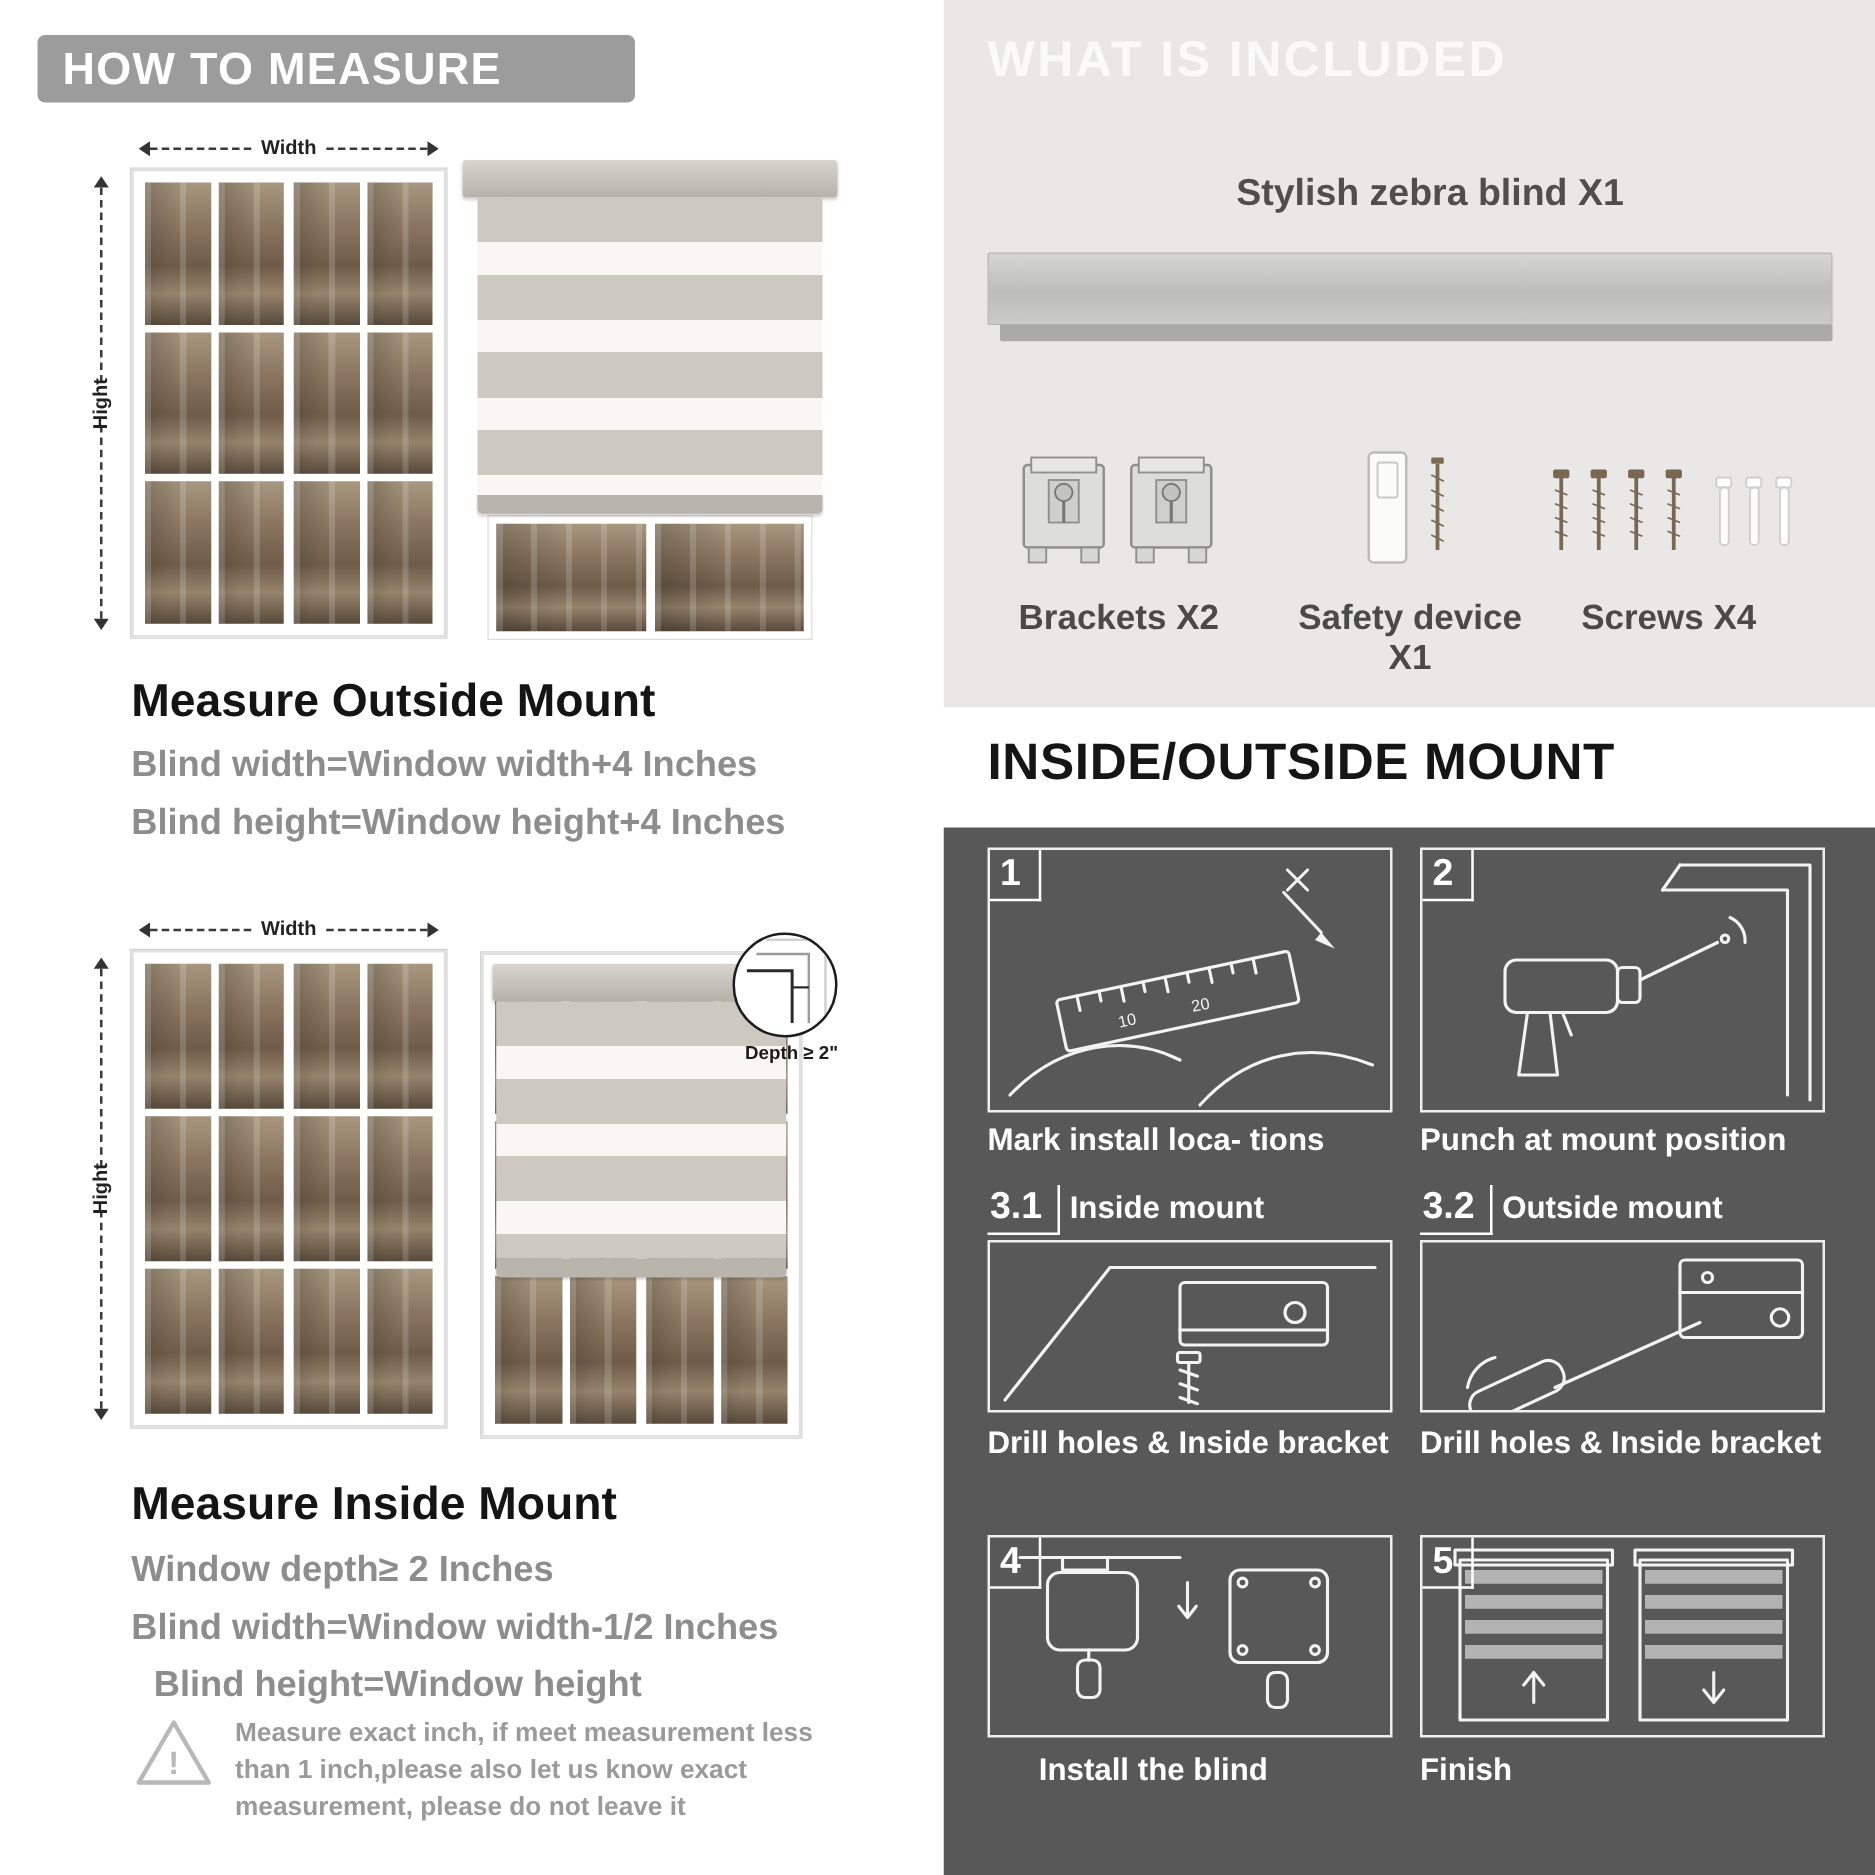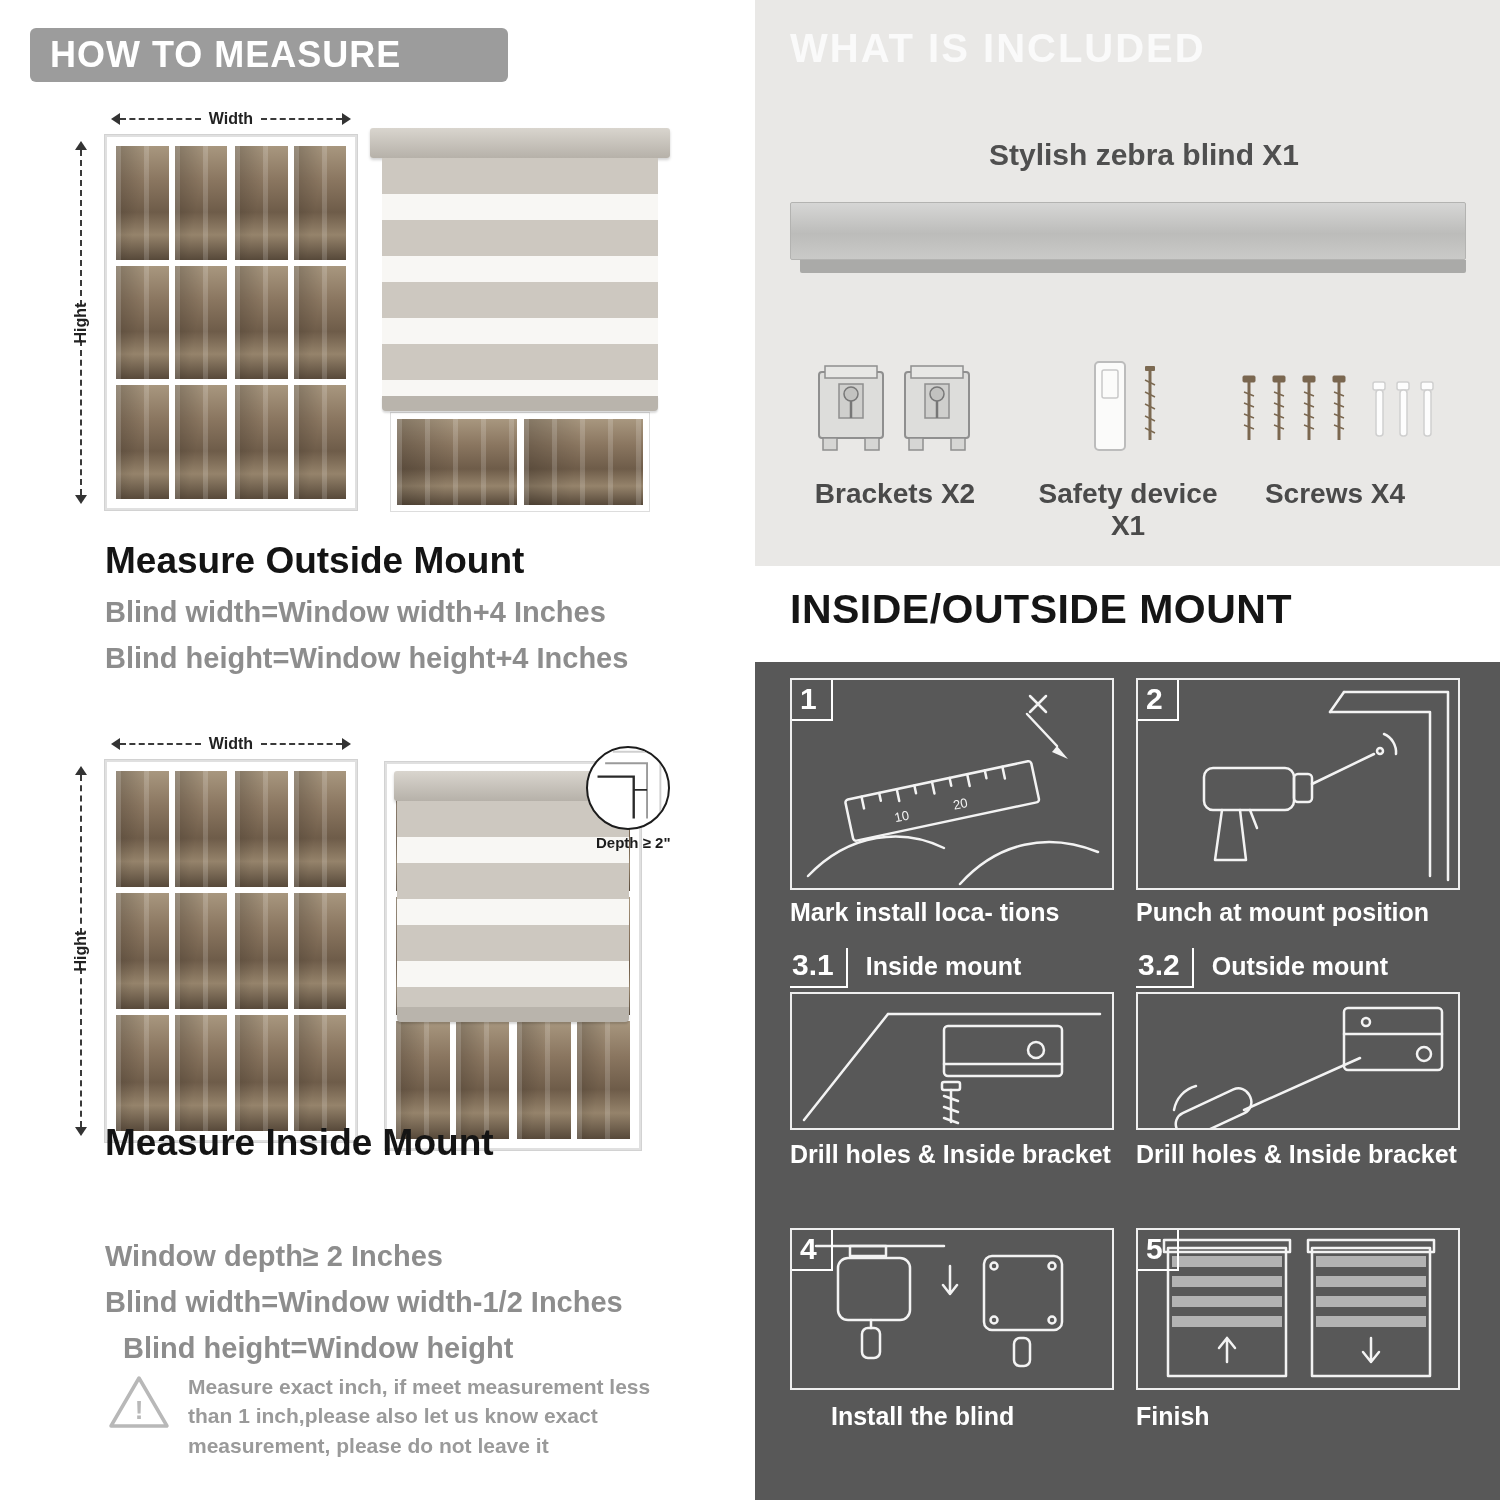--- a/index.html
+++ b/index.html
@@ -72,21 +72,21 @@
 
   .mount-header { position:absolute; left:790px; top:586px; font-size:41px; font-weight:bold;
     color:#151515; letter-spacing:0.5px; }
   .dark-section { position:absolute; left:755px; top:662px; width:745px; height:838px; background:#585858; }
 
   .illo { position:absolute; border:2px solid #efefef; }
   .illo svg { display:block; width:100%; height:100%; }
   .corner-num { position:absolute; top:0; left:0; padding:2px 14px 4px 8px;
     border-right:2px solid #fff; border-bottom:2px solid #fff;
     color:#fff; font-size:30px; font-weight:bold; line-height:1.1; }
-  .row-head { position:absolute; display:flex; align-items:baseline; gap:18px; }
+  .row-head { position:absolute; display:flex; align-items:baseline; gap:8px; }
   .row-head .num { color:#fff; font-size:30px; font-weight:bold; padding:0 12px 4px 2px;
     border-right:2px solid #fff; border-bottom:2px solid #fff; }
   .row-head .ttl { color:#fff; font-size:25px; font-weight:bold; }
   .caption { position:absolute; color:#fff; font-size:25px; font-weight:bold; width:324px; }
 
   .stroke { stroke:#f3f3f3; stroke-width:2.5; fill:none; stroke-linecap:round; stroke-linejoin:round; }
 </style>
 </head>
 <body>
 
@@ -209,21 +209,21 @@
   <div class="depth-circle" style="left:586px; top:746px;">
     <svg viewBox="0 0 84 84">
       <path d="M10 30 L48 30 L48 74" fill="none" stroke="#2a2a2a" stroke-width="2.5"></path>
       <path d="M18 16 L62 16 L62 74" fill="none" stroke="#9a9a9a" stroke-width="2"></path>
       <path d="M26 4 L76 4 L76 74" fill="none" stroke="#cfcfcf" stroke-width="2"></path>
       <line x1="48" y1="44" x2="62" y2="44" stroke="#2a2a2a" stroke-width="1.8"></line>
     </svg>
   </div>
   <div class="depth-label" style="left:596px; top:834px;">Depth ≥ 2"</div>
 
-  <div class="h2" style="left:105px; top:1122px;">Measure Inside Mount</div>
+  <div class="h2" style="left:105px; top:1182px;">Measure Inside Mount</div>
   <div class="grayline" style="left:105px; top:1240px;">Window depth≥ 2 Inches</div>
   <div class="grayline" style="left:105px; top:1286px;">Blind width=Window width-1/2 Inches</div>
   <div class="grayline" style="left:123px; top:1332px;text-align:center;">Blind height=Window height</div>
 
   <div class="warning" style="left:106px; top:1372px; width:560px;">
     <svg width="66" height="62" viewBox="0 0 66 62" style="flex:0 0 66px; margin-right:16px;">
       <path d="M33 6 L61 54 L5 54 Z" fill="none" stroke="#b8b8b8" stroke-width="3.5" stroke-linejoin="round"></path>
       <text x="33" y="47" text-anchor="middle" font-size="26" font-weight="bold" fill="#b8b8b8">!</text>
     </svg>
     <div class="warn-text">Measure exact inch, if meet measurement less than 1 inch,please also let us know exact measurement, please do not leave it</div>

